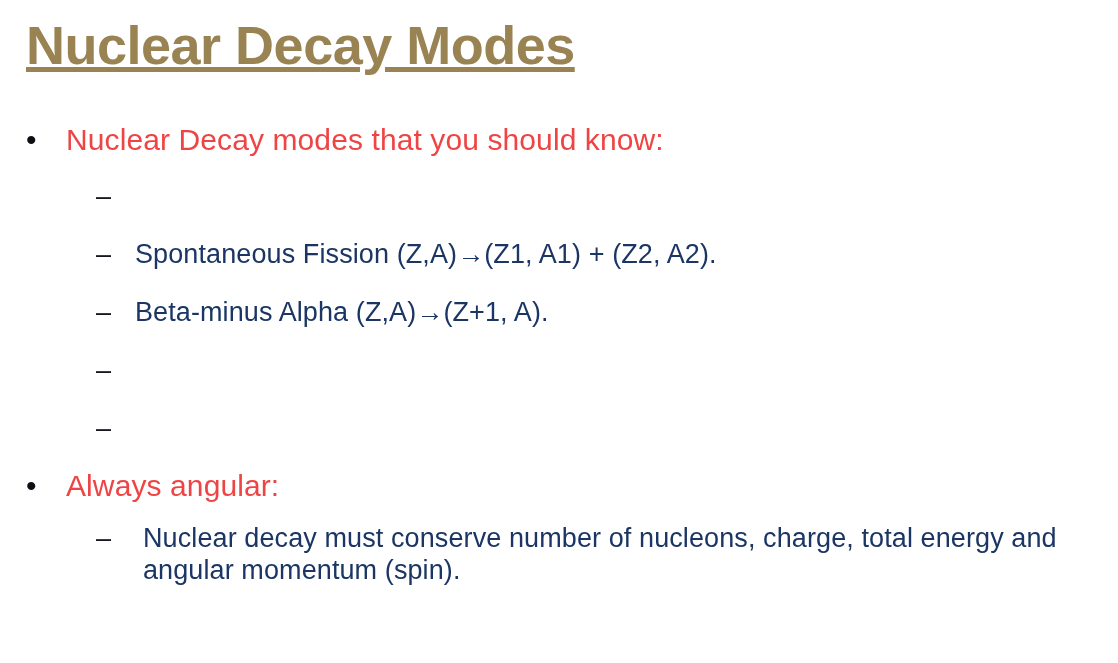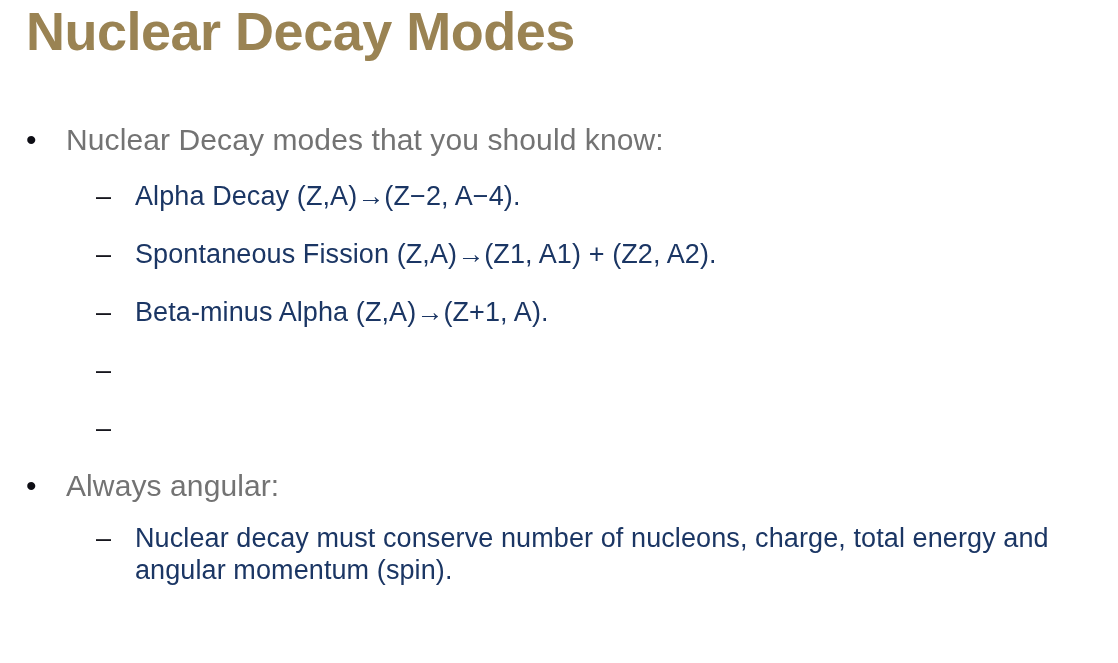--- a/index.html
+++ b/index.html
@@ -18,27 +18,28 @@
     height: 663px;
     background: #ffffff;
     overflow: hidden;
     box-sizing: border-box;
   }
 
   
   .slide-title {
     position: absolute;
     left: 26px;
-    top: 2px;
+    top: 16px;
     font-size: 54px;
     font-weight: bold;
     letter-spacing: -0.5px;
     color: #9a8353;
     line-height: 1.08;
     white-space: nowrap;
+    text-decoration: underline;
   }
 
   
   .body-list {
     position: absolute;
     left: 0;
     top: 118px;
     width: 1118px;
   }
 
@@ -58,21 +59,21 @@
     width: 44px;
     color: #0d0d14;
     font-size: 30px;
     line-height: 44px;
     text-align: left;
     padding-left: 4px;
     box-sizing: border-box;
   }
   .level1 .btext {
     flex: 1 1 auto;
-    color: #737373;
+    color: #ef4444;
     font-size: 30px;
     line-height: 44px;
     letter-spacing: 0.1px;
   }
 
   
   .level2 {
     padding-left: 96px;
     margin-bottom: 0px;
   }
@@ -92,40 +93,40 @@
     line-height: 40px;
     letter-spacing: 0.1px;
   }
   .sp-top-14 { margin-top: 14px; }
   .sp-top-16 { margin-top: 16px; }
   .sp-top-18 { margin-top: 18px; }
 
   .wrap .btext {
     line-height: 32px;
     padding-top: 4px;
+    margin-left: 8px;
   }
   .wrap { margin-top: 10px; }
 </style>
 </head>
 <body>
 
 <div class="slide">
 
   <div class="slide-title">Nuclear Decay Modes</div>
 
   <div class="body-list">
 
     <div class="bullet-row level1">
       <span class="marker">•</span>
       <span class="btext">Nuclear Decay modes that you should know:</span>
     </div>
 
     <div class="bullet-row level2 sp-top-14">
       <span class="marker">–</span>
-      <span class="btext">Alpha Decay (Z,A)→(Z−2, A−4).</span>
     </div>
 
     <div class="bullet-row level2 sp-top-18">
       <span class="marker">–</span>
       <span class="btext">Spontaneous Fission (Z,A)→(Z1, A1) + (Z2, A2).</span>
     </div>
 
     <div class="bullet-row level2 sp-top-18">
       <span class="marker">–</span>
       <span class="btext">Beta-minus Alpha (Z,A)→(Z+1, A).</span>

